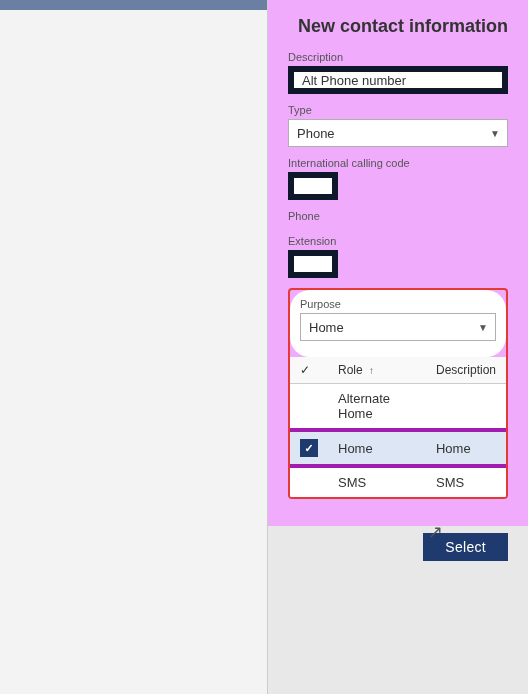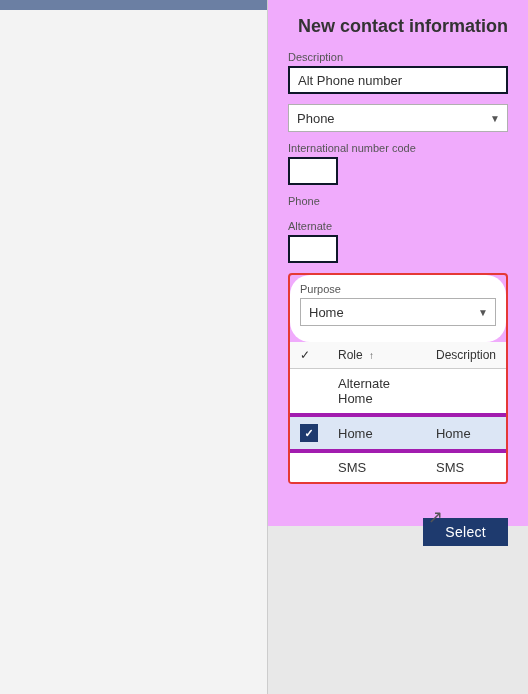--- a/index.html
+++ b/index.html
@@ -66,21 +66,21 @@
 
     .field-label {
       font-size: 11px;
       color: #555;
       margin-bottom: 3px;
       display: block;
     }
 
     .field-input {
       width: 100%;
-      border: 2px solid #0f172a;
+      border: 6px solid #0f172a;
       padding: 5px 8px;
       font-size: 13px;
       color: #333;
       background: #fff;
       height: 28px;
       outline: none;
     }
 
     .field-input.small {
       width: 50px;
@@ -260,41 +260,42 @@
   <div class="panel-content">
 
     <div class="panel-title">New contact information</div>
 
     <div class="field-group">
       <label class="field-label">Description</label>
       <input class="field-input" type="text" value="Alt Phone number" style="">
     </div>
 
     <div class="field-group">
+      <label class="field-label">Type</label>
       <div class="select-wrapper">
         <select class="field-select">
           <option>Phone</option>
           <option>Email</option>
           <option>URL</option>
         </select>
         <span class="select-chevron">▼</span>
       </div>
     </div>
 
     <div class="field-group">
-      <label class="field-label">International number code</label>
+      <label class="field-label">International calling code</label>
       <input class="field-input small" type="text" value="" style="">
     </div>
 
     <div class="field-group">
       <label class="field-label">Phone</label>
     </div>
 
     <div class="field-group">
-      <label class="field-label">Alternate</label>
+      <label class="field-label">Extension</label>
       <input class="field-input small" type="text" value="" style="">
     </div>
 
     <div class="highlight-box">
       <div class="purpose-inner">
         <div class="field-group purpose-section">
           <label class="field-label">Purpose</label>
           <div class="select-wrapper">
             <select class="field-select">
               <option>Home</option>

